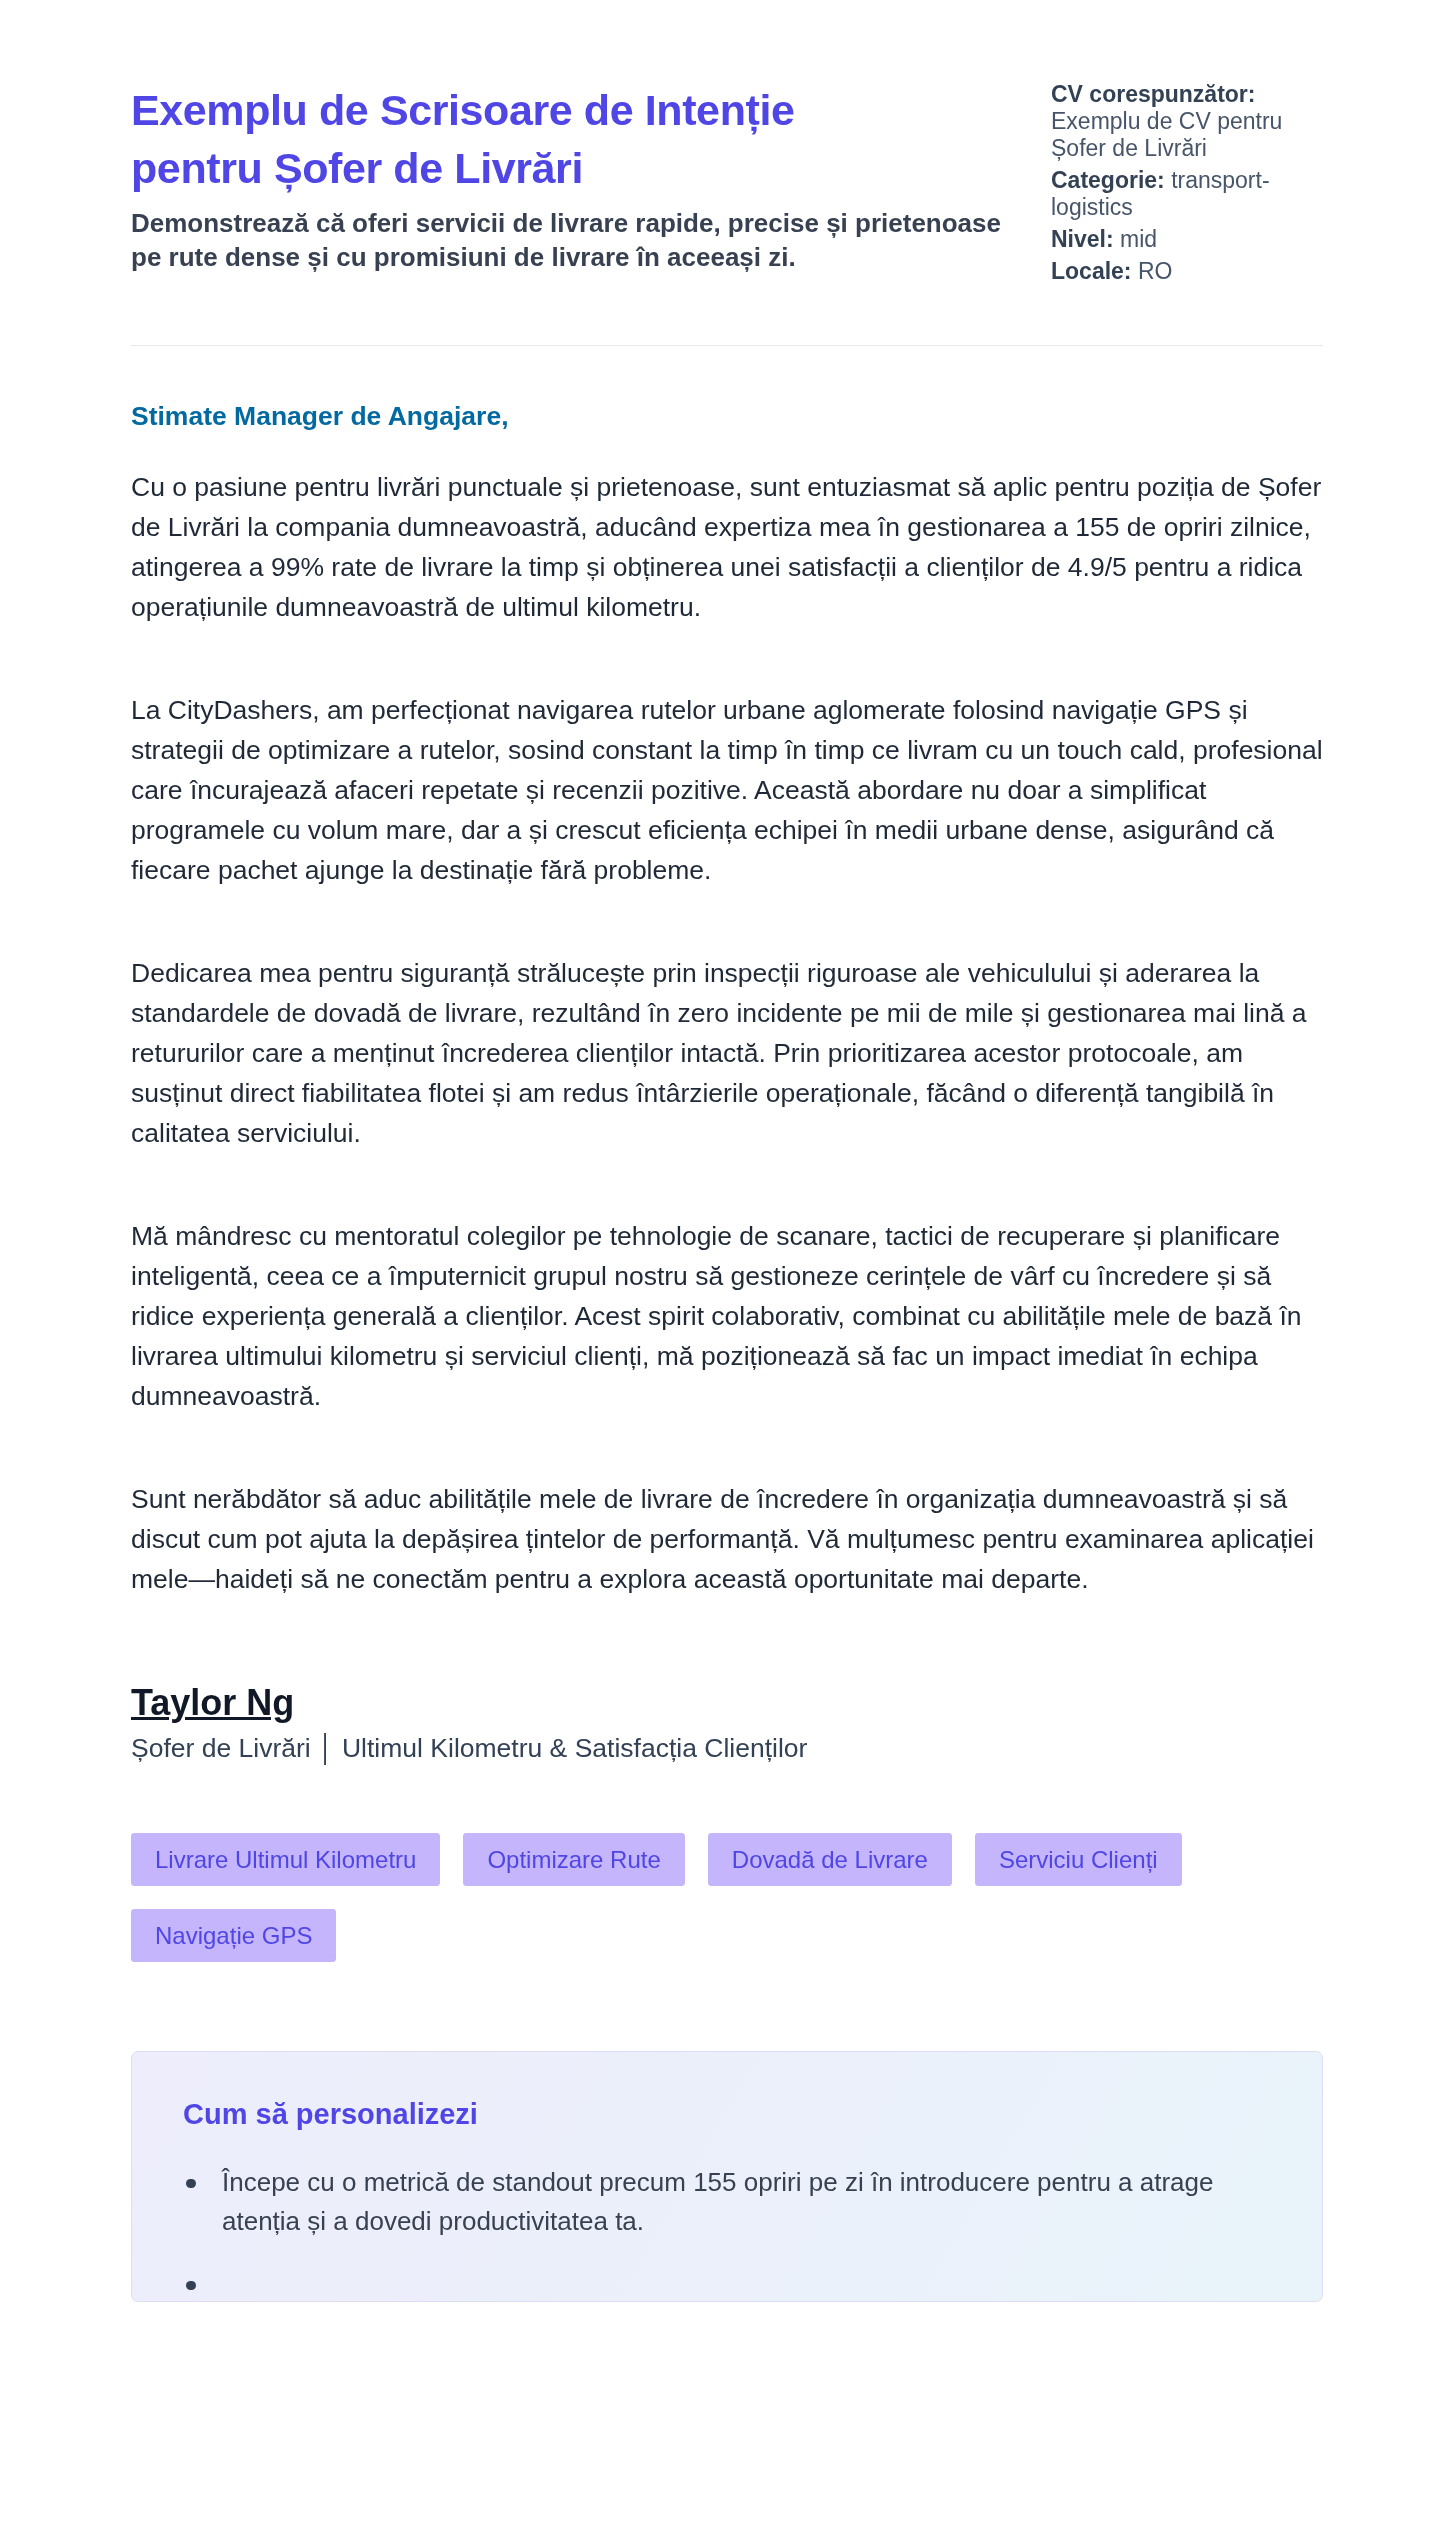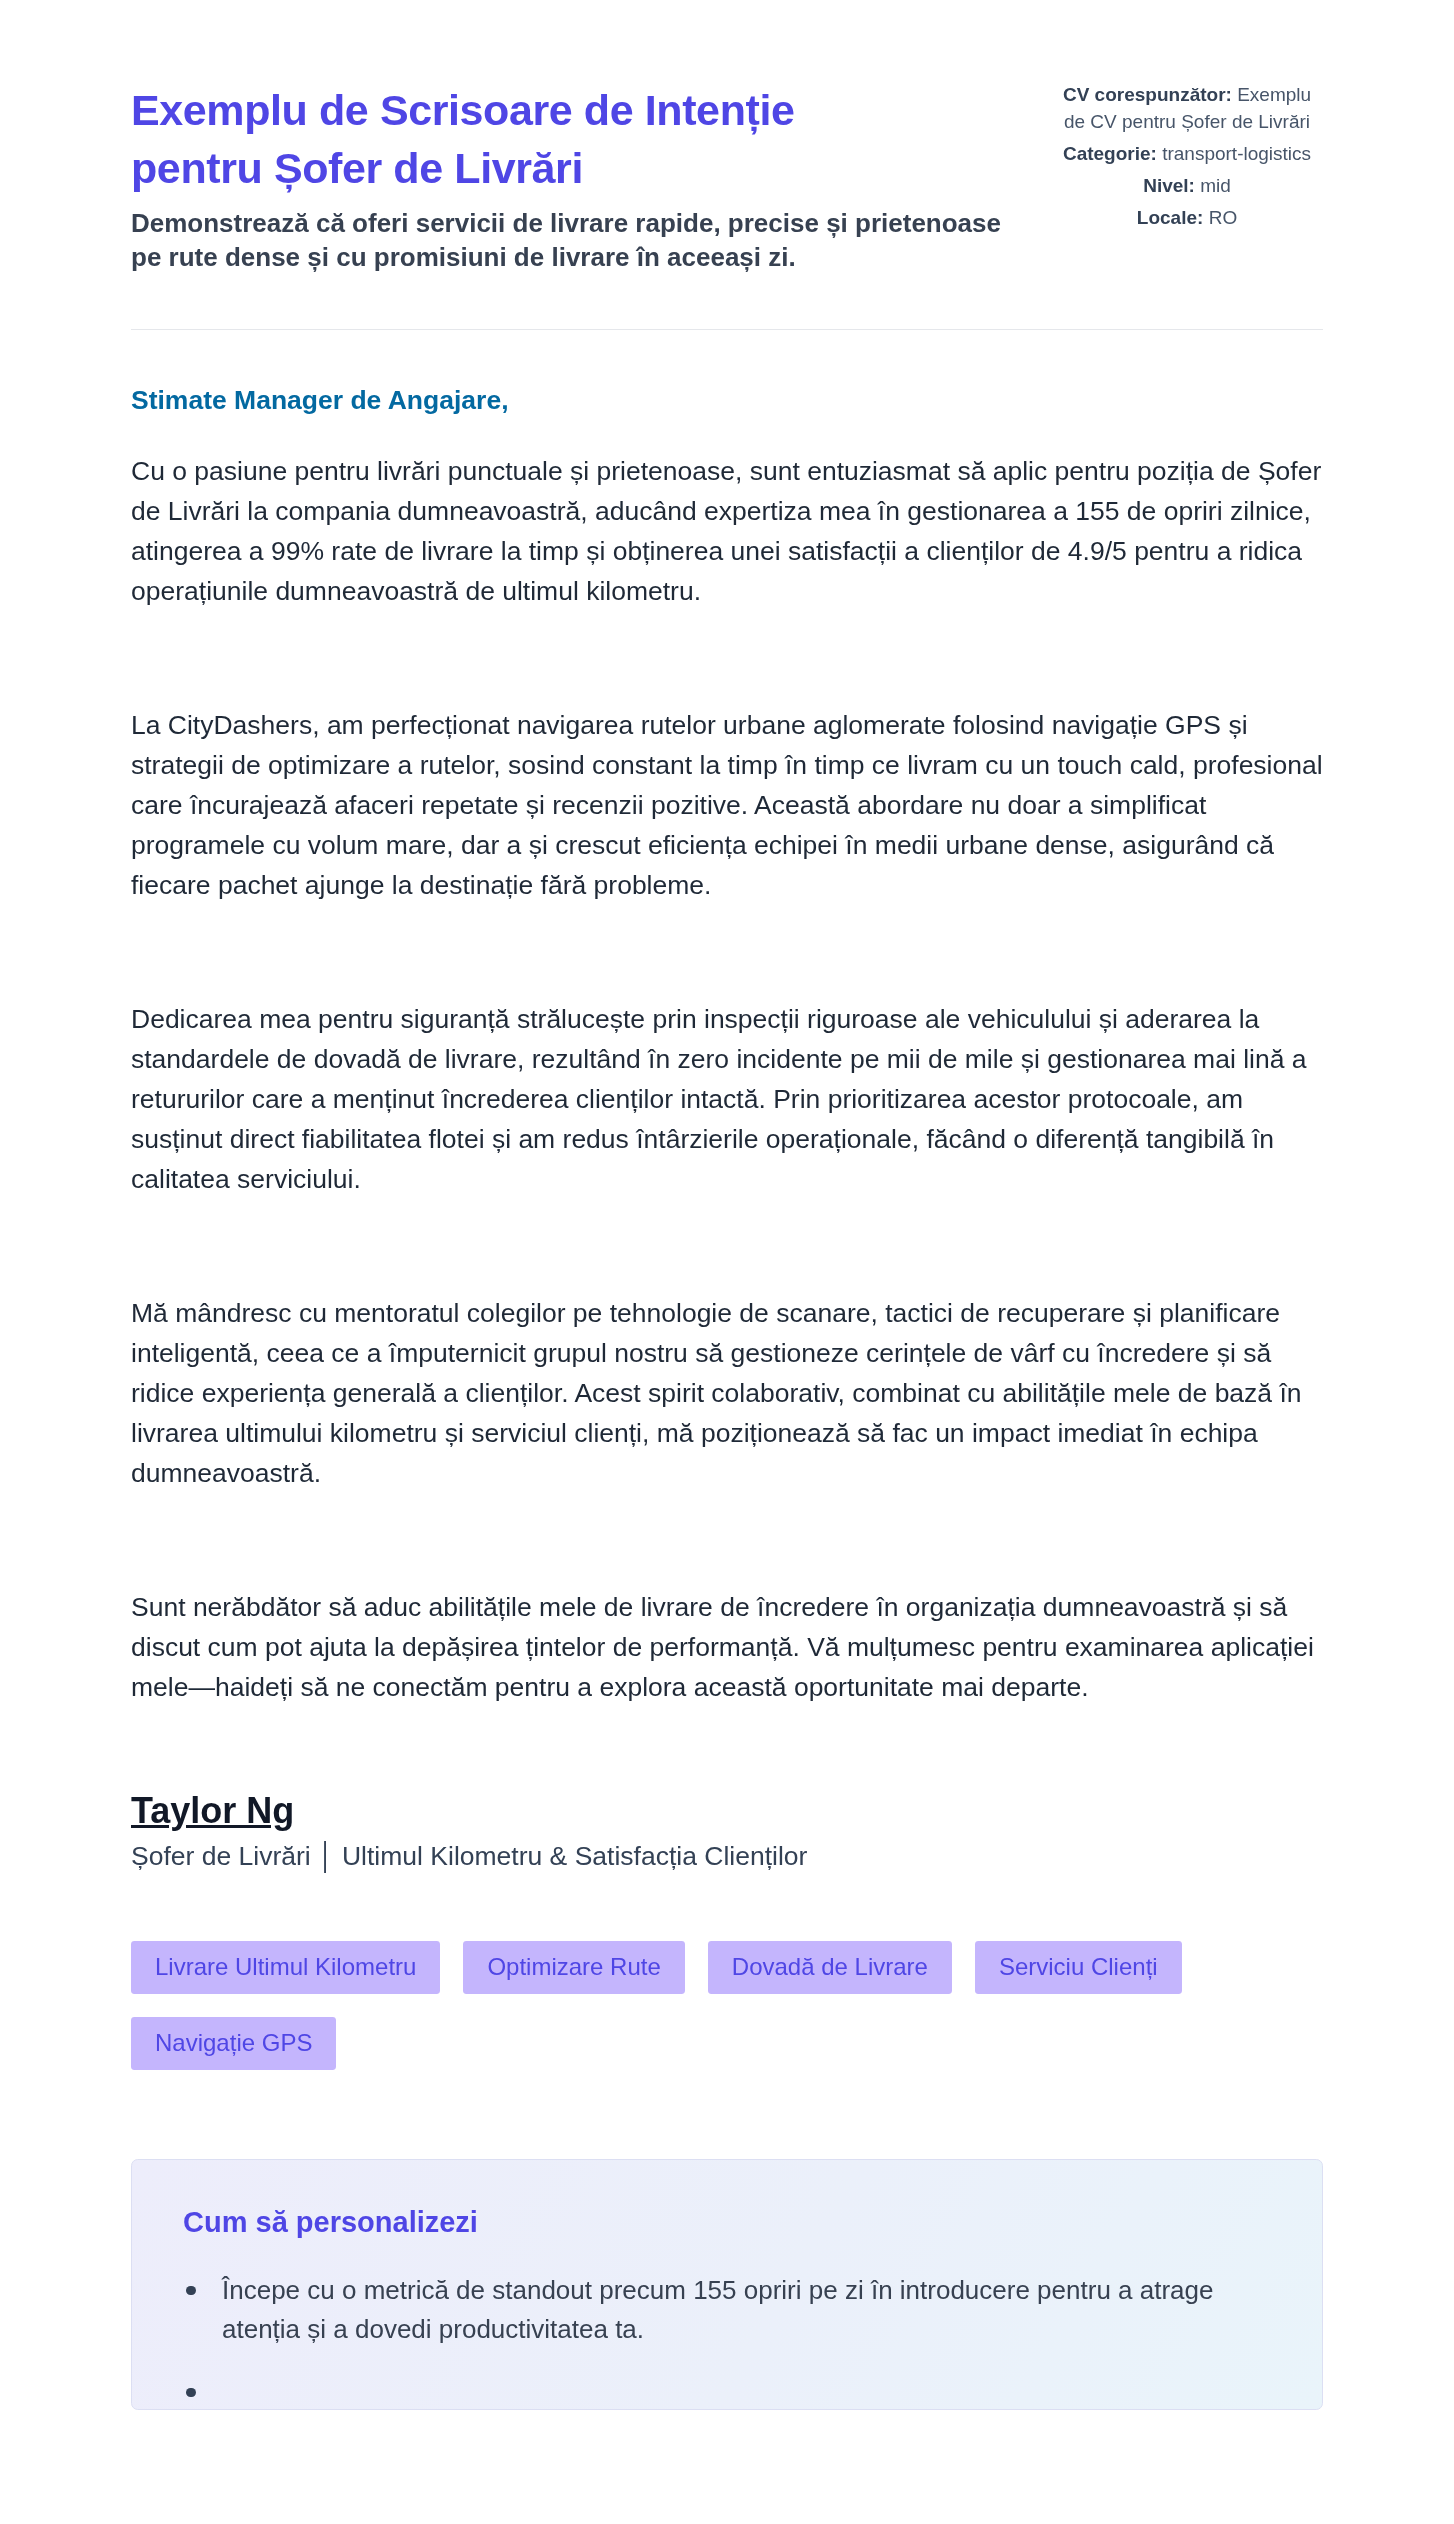--- a/index.html
+++ b/index.html
@@ -16,39 +16,39 @@
   .title-block { flex: 1 1 auto; }
   h1.title {
     font-size: 43px; line-height: 58px; font-weight: 700;
     color: #4f46e5; max-width: 787px; letter-spacing: -0.4px;
   }
   .subtitle {
     margin-top: 8.6px; font-size: 26px; line-height: 34px;
     font-weight: 700; color: #374151; max-width: 872px;
   }
   .meta {
-    flex: 0 0 auto; width: 272px; text-align: center;
-    font-size: 19px; line-height: 27px; color: #475569;
+    flex: 0 0 auto; width: 272px; text-align: left;
+    font-size: 23px; line-height: 27px; color: #475569;
   }
   .meta-item { margin-bottom: 5.1px; }
   .meta-item b { color: #334155; font-weight: 700; }
 
   hr.divider {
     border: none; border-top: 1.7px solid #e5e7eb;
     margin-top: 55px;
   }
 
   
   .greeting {
     margin-top: 50px; font-size: 26.5px; line-height: 40px;
     font-weight: 700; color: #0369a1;
   }
   .letter p {
     font-size: 26.5px; line-height: 40px; color: #1f2937;
-    margin-top: 94px; max-width: 1192px;
+    margin-top: 63px; max-width: 1192px;
   }
   .letter p.first { margin-top: 31px; }
 
   .sig-name {
     margin-top: 84px; font-size: 36px; line-height: 40px;
     font-weight: 700; color: #111827; text-decoration: underline;
   }
   .sig-role {
     margin-top: 5.1px; font-size: 26.5px; line-height: 40px; color: #334155;
   }

